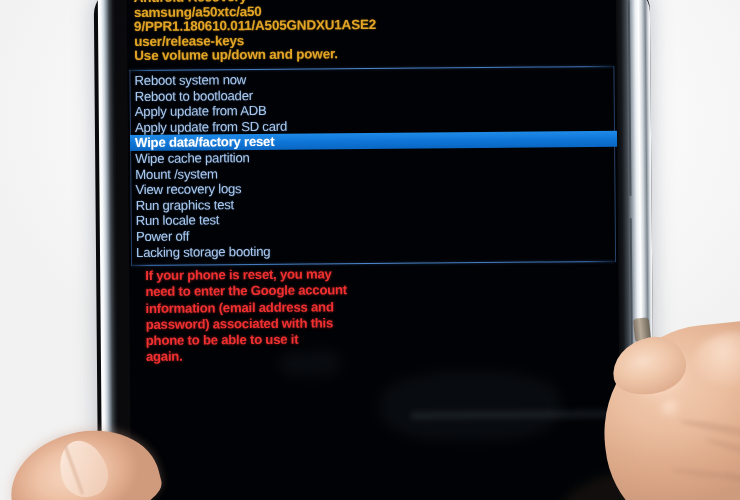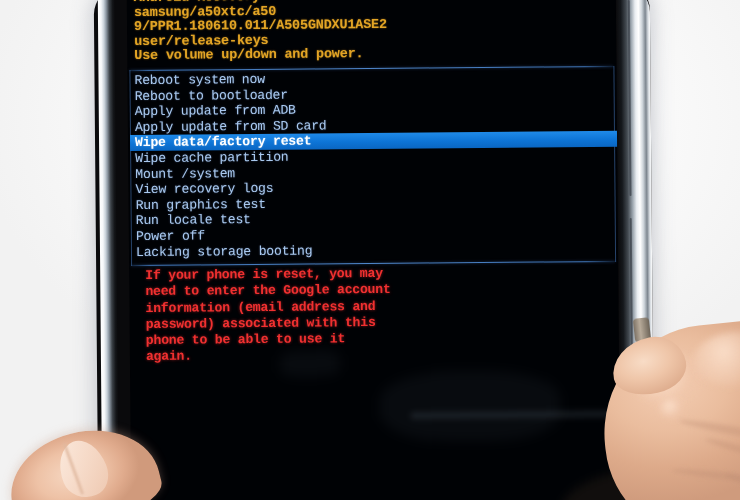--- a/index.html
+++ b/index.html
@@ -6,21 +6,21 @@
     margin: 0;
     padding: 0;
     background: #ffffff;
   }
   #root {
     position: relative;
     width: 740px;
     height: 500px;
     overflow: hidden;
     background: #b91c1c;
-    font-family: Liberation Mono, monospace;
+    font-family: Liberation Sans, sans-serif;
   }
 
   
   .backdrop {
     position: absolute;
     inset: 0;
     background:
       radial-gradient(ellipse 420px 300px at 400px 120px, #ffffff 0%, #fbfbfb 55%, #f2f2f2 100%);
   }
 

